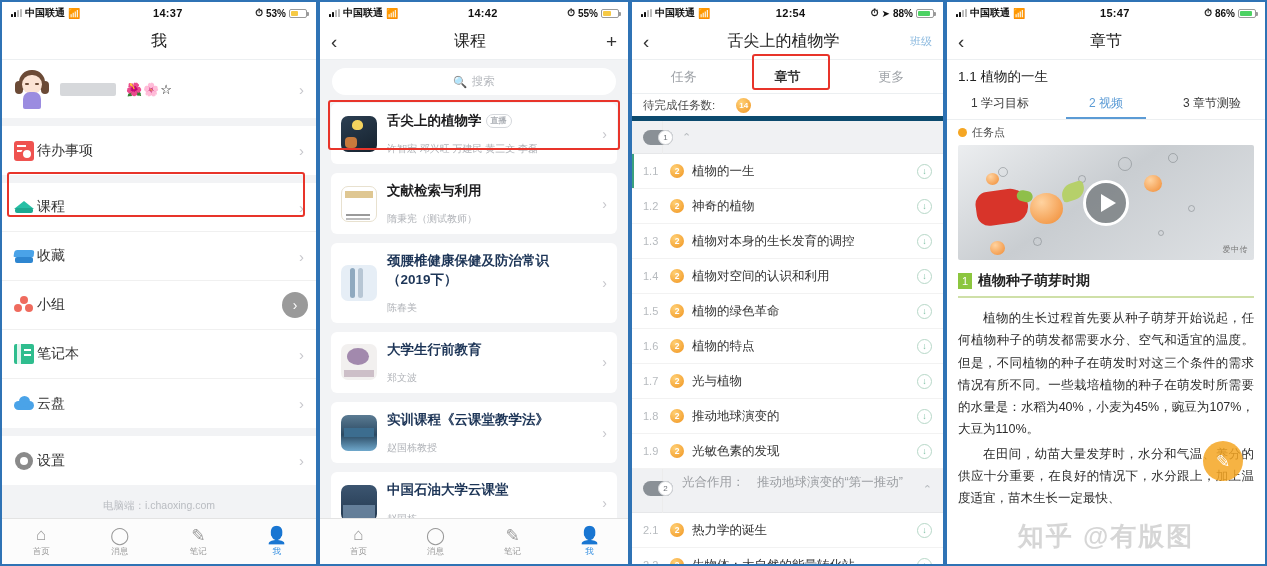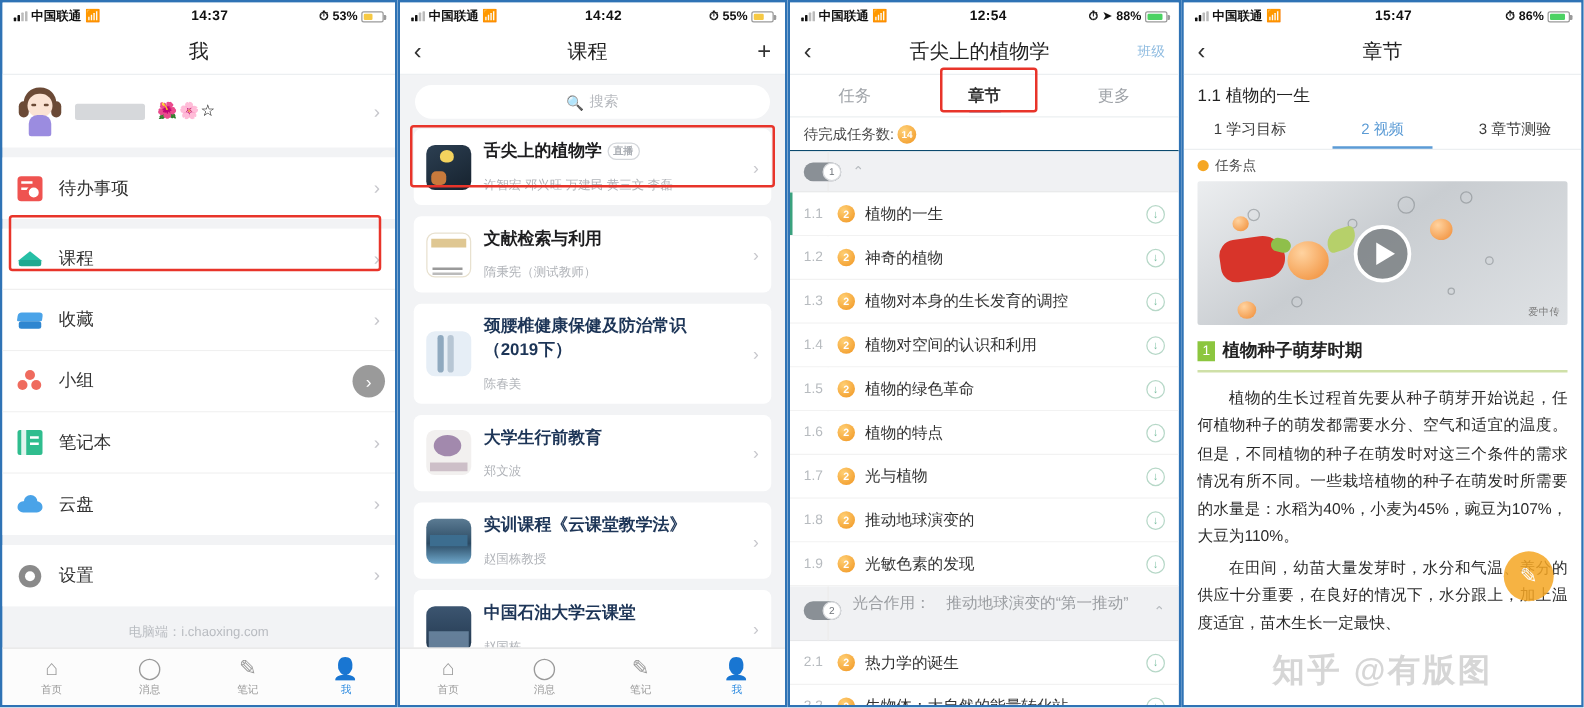--- a/index.html
+++ b/index.html
@@ -79,21 +79,21 @@
   .av-pig1{position:absolute;left:1px;top:12px;width:8px;height:13px;background:#6b4a36;border-radius:5px;}
   .av-pig2{position:absolute;right:1px;top:12px;width:8px;height:13px;background:#6b4a36;border-radius:5px;}
   .av-eye{position:absolute;width:4px;height:1.5px;background:#6b4a36;top:14px;border-radius:1px;}
   .av-eye.l{left:11px}.av-eye.r{left:21px}
   .namemask { width:56px; height:13px; background:#d6d8db; border-radius:2px;}
   .emoji-row{ font-size:13px; letter-spacing:1px;}
   .chev { margin-left:auto; color:#c7c7cc; font-size:15px; font-weight:300;}
 
   .menu-group { background:#fff; margin-top:8px; }
   .menu-item {
-    height:49px; display:flex; align-items:center; padding:0 12px; gap:13px;
+    height:49px; display:flex; align-items:center; padding:0 12px; gap:3px;
     border-bottom:1px solid #f0f0f0; position:relative; background:#fff;
   }
   .menu-item:last-child{border-bottom:none;}
   .menu-item .mi-label{ font-size:14px; color:#333;}
   .mi-icon{width:20px;height:20px;flex:0 0 auto;position:relative;}
 
   .ic-todo{background:#ef5350;border-radius:3px;}
   .ic-todo::before{content:"";position:absolute;left:3px;top:4px;width:9px;height:2px;background:#fff;box-shadow:0 5px 0 #fff;}
   .ic-todo::after{content:"";position:absolute;right:1px;bottom:1px;width:8px;height:8px;border:2px solid #ef5350;background:#fff;border-radius:50%;}
 
@@ -179,21 +179,21 @@
     display:inline-block;font-size:8px;color:#a9adb3;border:1px solid #d4d7db;
     border-radius:7px;padding:0 4px;vertical-align:middle;margin-left:4px;line-height:12px;
   }
   .card-chev{color:#c7c7cc;font-size:14px;font-weight:300;}
 
   
   .tabs3{height:34px;display:flex;align-items:stretch;background:#fff;position:relative;border-bottom:1px solid #eceff1;}
   .tab3{flex:1;display:flex;align-items:center;justify-content:center;font-size:13px;color:#9fa3a8;position:relative;}
   .tab3.active{color:#333;font-weight:600;}
   .tab3.active::after{content:"";position:absolute;bottom:3px;left:50%;transform:translateX(-50%);width:26px;height:2px;background:#5b9bd5;border-radius:1px;}
-  .tasknum{height:27px;display:flex;align-items:center;gap:3px;padding:0 11px;background:#fff;font-size:11.5px;color:#4a4a4a;border-bottom:1px solid #0c4a6e;}
+  .tasknum{height:27px;display:flex;align-items:center;gap:21px;padding:0 11px;background:#fff;font-size:11.5px;color:#4a4a4a;border-bottom:5px solid #0c4a6e;}
   .orange-dot{width:15px;height:15px;border-radius:50%;background:radial-gradient(circle at 35% 30%,#ffd27a,#f0941f);display:flex;align-items:center;justify-content:center;color:#fff;font-size:8px;font-weight:700;}
   .chapgroup{
     height:33px;display:flex;align-items:center;gap:9px;padding:0 11px;background:#f0f1f3;
     border-bottom:1px solid #e6e7e9;
   }
   .pill{width:30px;height:15px;border-radius:8px;background:#8a9096;position:relative;flex:0 0 auto;}
   .pill .knob{position:absolute;right:0;top:0;width:15px;height:15px;border-radius:50%;background:#fff;border:1px solid #d8dadd;display:flex;align-items:center;justify-content:center;font-size:8px;color:#6d7278;}
   .chapgroup .gtitle{font-size:12.5px;color:#3a3a3a;flex:1;line-height:1.25;}
   .chapgroup .gtitle.gray{color:#9a9da1;}
   .caret{color:#b7bbbf;font-size:11px;}

